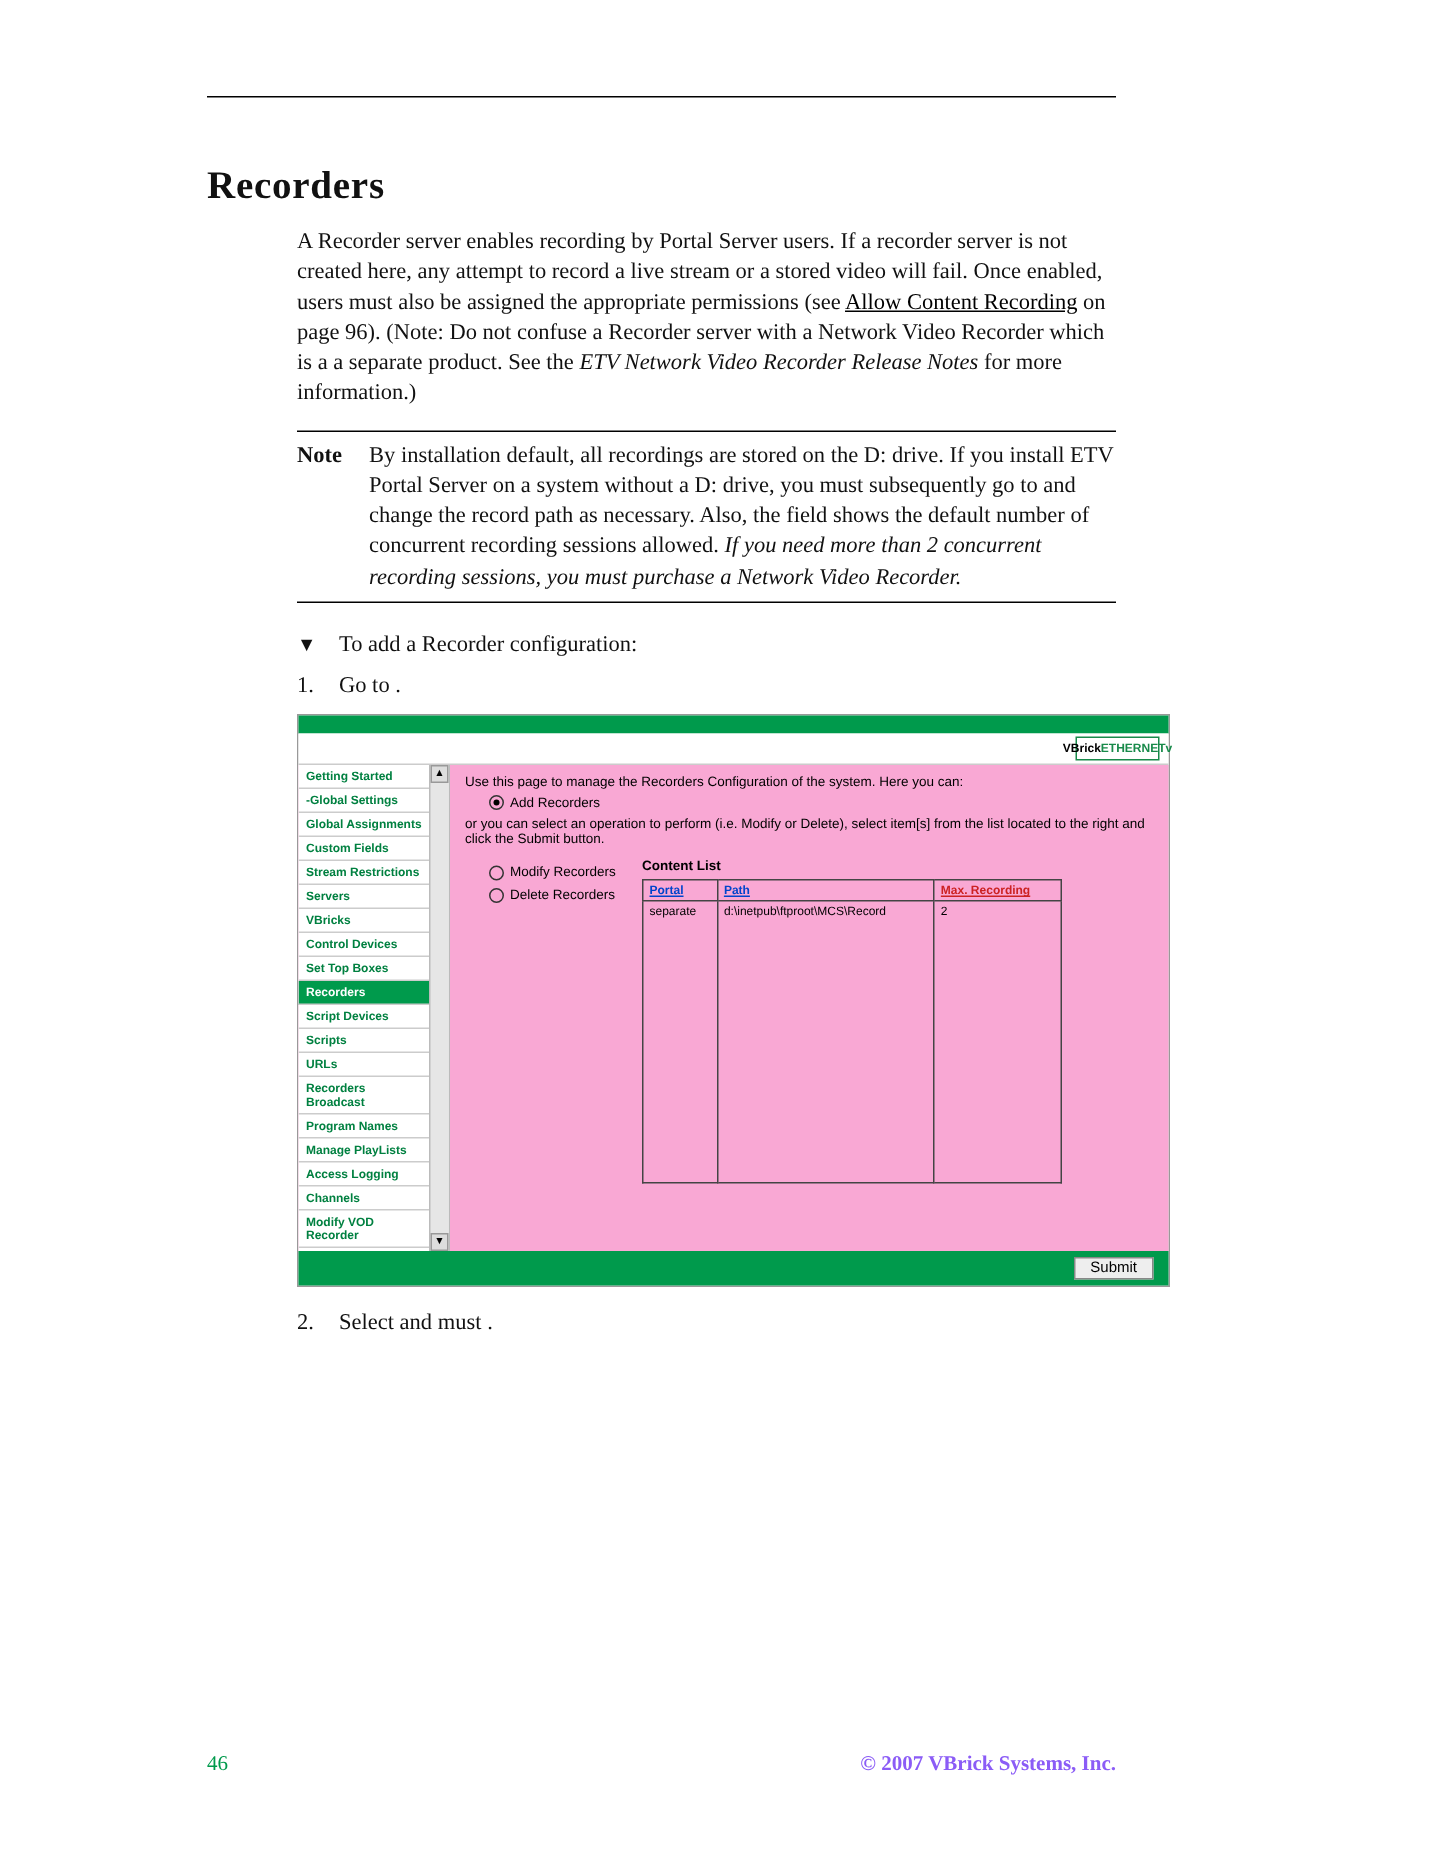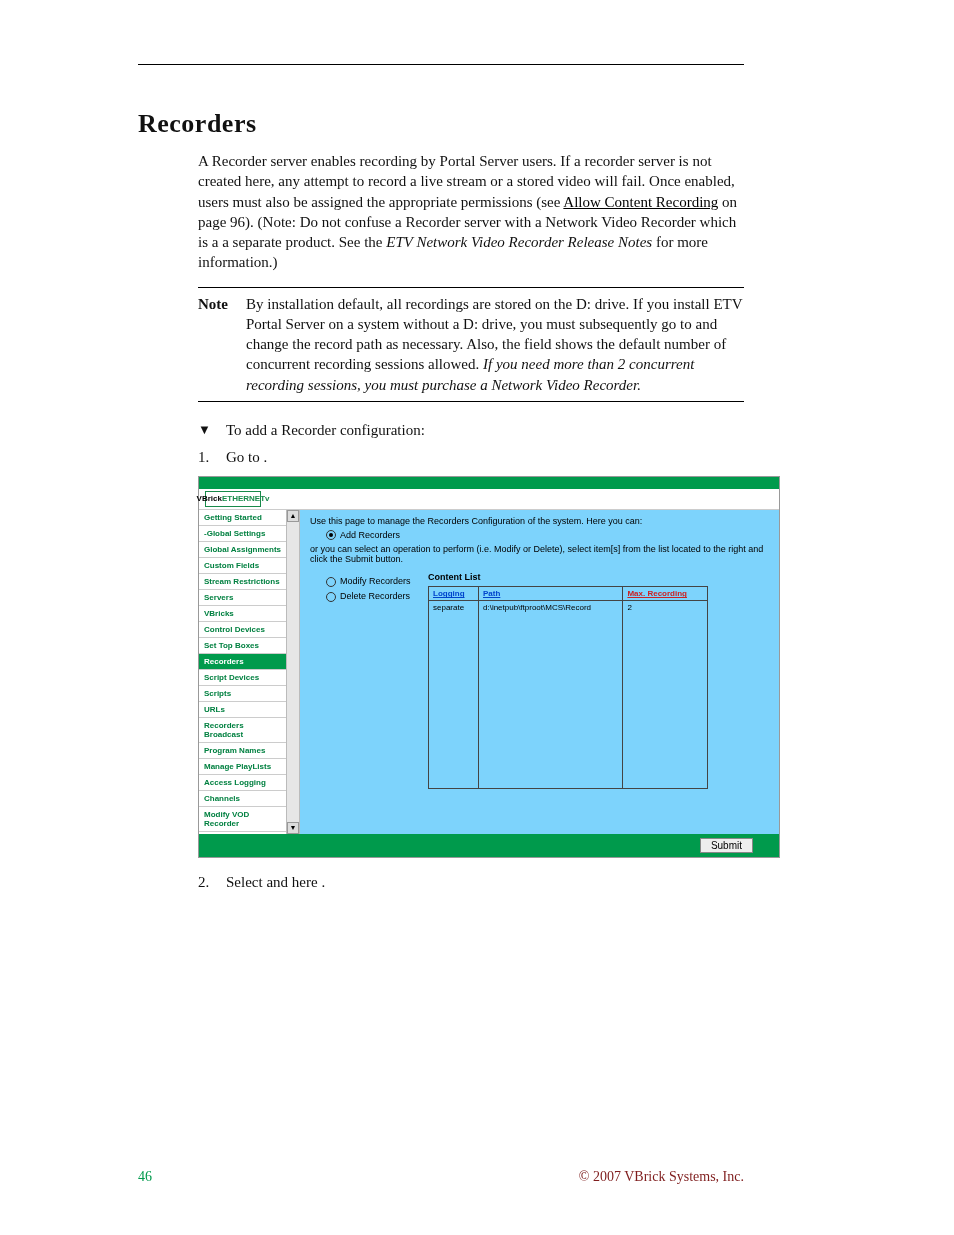--- a/index.html
+++ b/index.html
@@ -69,37 +69,37 @@
     font-family: Verdana, Arial, sans-serif;
     font-size: 9px;
     color: #000;
   }
   .shot-topbar {
     height: 12px;
     background: #009a4c;
   }
   .shot-header {
     display: flex;
-    justify-content: flex-start;
+    justify-content: flex-end;
     padding: 2px 6px;
     border-bottom: 1px solid #ccc;
     background: #fff;
   }
   .brand-logo {
     width: 54px;
     height: 14px;
     border: 1px solid #188a4a;
     display: flex;
     align-items: center;
     justify-content: center;
     font-size: 8px;
     font-weight: 700;
   }
   .brand-logo .green { color: #188a4a; }
-  .shot-body { display: flex; background: #7dd3fc; }
+  .shot-body { display: flex; background: #f9a8d4; }
   .shot-side {
     width: 100px;
     flex: 0 0 100px;
     border-right: 1px solid #bbb;
     background: #fff;
     position: relative;
   }
   .side-scroll {
     height: 324px;
     overflow: hidden;
@@ -170,21 +170,21 @@
   .rec-table th.max { color: #cc2222; }
   .rec-table td {
     padding: 2px 4px;
     border-left: 1px solid #444;
     border-right: 1px solid #444;
     vertical-align: top;
   }
   .rec-table tr.spacer td { height: 170px; border-bottom: 1px solid #444; }
   .shot-footer {
     background: #009a4c;
-    padding: 4px 26px;
+    padding: 4px 10px;
     text-align: right;
   }
   .submit-btn {
     display: inline-block;
     background: #eee;
     border: 1px solid #888;
     padding: 1px 10px;
     font-family: Arial, sans-serif;
     font-size: 10px;
   }
@@ -197,21 +197,21 @@
   .page-footer {
     position: absolute;
     bottom: 50px;
     left: 138px;
     right: 130px;
     display: flex;
     justify-content: space-between;
     font-size: 14px;
   }
   .page-footer .pno { color: #009a4c; }
-  .page-footer .copy { color: #7f1d1d; }
+  .page-footer .copy { color: #8b5cf6; font-weight: bold; }
   .shot-two-col { display:flex; }
   .shot-ops { width: 118px; flex: 0 0 118px; }
 </style>
 </head>
 <body>
 
 <div class="page">
   <div class="rule"></div>
 
   <h1>Recorders</h1>
@@ -294,21 +294,21 @@
             </div>
             <div class="radio-row">
               <span class="radio-open"></span><span>Delete Recorders</span>
             </div>
           </div>
           <div style="flex:1;">
             <div class="rec-title">Content List</div>
             <table class="rec-table" style="position:static;">
               <tbody>
                   <tr>
-                <th>Logging</th>
+                <th>Portal</th>
                 <th>Path</th>
                 <th class="max">Max. Recording</th>
               </tr>
               <tr>
                 <td>separate</td>
                 <td>d:\inetpub\ftproot\MCS\Record</td>
                 <td>2</td>
               </tr>
               <tr class="spacer">
                     <td></td>
@@ -323,21 +323,21 @@
     </div>
     <div class="shot-footer">
       <span class="submit-btn">Submit</span>
     </div>
   </div>
 
   <div class="step2">
     <div class="step-num">2.</div>
     <div>
       <span>Select </span>
-      <span> and here </span>
+      <span> and must </span>
       <span>.</span>
     </div>
   </div>
 
   <div class="page-footer">
     <span class="pno">46</span>
     <span class="copy">© 2007 VBrick Systems, Inc.</span>
   </div>
 </div>
 

